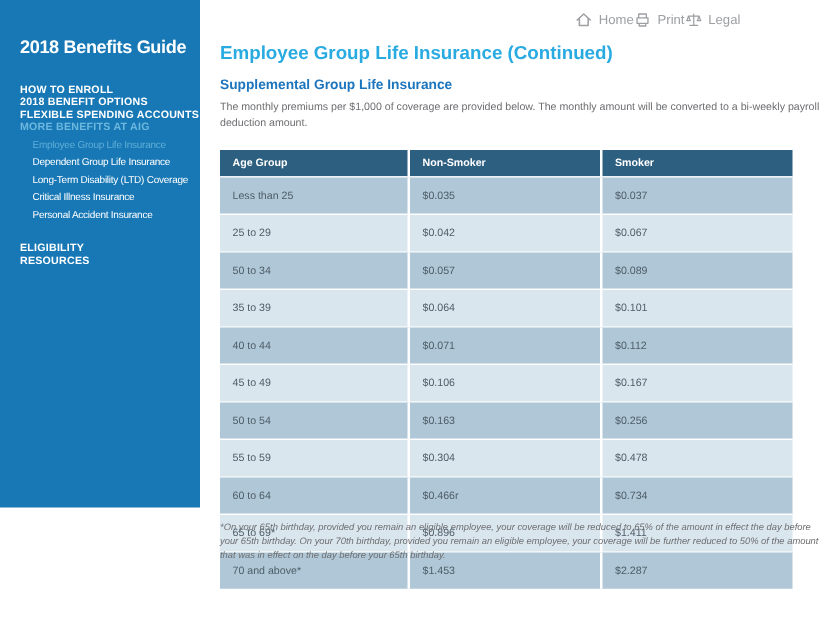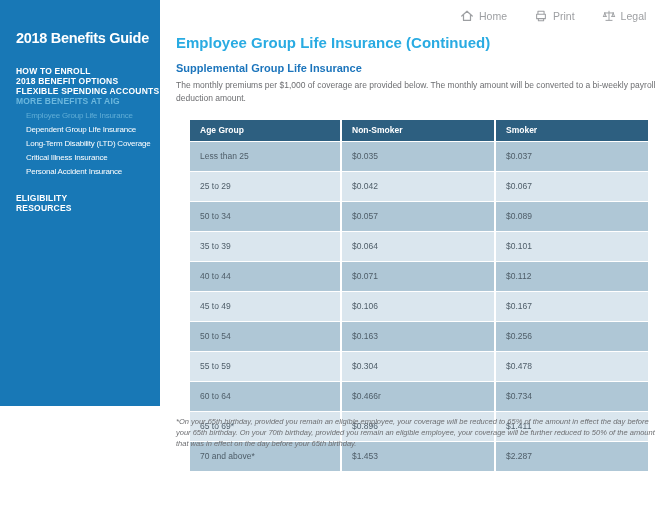--- a/index.html
+++ b/index.html
@@ -35,42 +35,42 @@
   .pager {
     position: absolute; left: 16px; top: 480px;
     display: flex; align-items: center; gap: 9px; color: #ffffff;
   }
   .pager-arrow { font-size: 9px; line-height: 12px; cursor: pointer; }
   .pager-num { font-size: 12px; font-weight: bold; }
 
   
   .topnav {
     position: absolute; top: 9px; left: 460px;
-    display: flex; gap: 27px; align-items: center;
+    display: flex; align-items: center;
     color: #9d9fa2;
   }
   .topnav-item { display: flex; align-items: center; gap: 5px; font-size: 10.5px; cursor: pointer; }
   .topnav-item svg { width: 14px; height: 14px; display: block; }
 
   
   .page-title {
     position: absolute; left: 176px; top: 34px;
     font-size: 15px; font-weight: bold; color: #29abe2;
   }
   .section-title {
     position: absolute; left: 176px; top: 62px;
     font-size: 11px; font-weight: bold; color: #1c75bc;
   }
   .intro {
     position: absolute; left: 176px; top: 79px; width: 484px;
     font-size: 8.5px; line-height: 1.5; color: #6d6e71;
   }
 
   .benefits-table {
-    position: absolute; left: 190px; top: 120px;
+    position: absolute; left: 176px; top: 120px;
     width: 458px; border-collapse: collapse; table-layout: fixed;
   }
   .benefits-table col.c1 { width: 151px; }
   .benefits-table col.c2 { width: 154px; }
   .benefits-table col.c3 { width: 153px; }
   .benefits-table th {
     background: #2d5f80; color: #ffffff;
     font-size: 8.5px; font-weight: bold; text-align: left;
     height: 21px; padding: 0 0 0 10px;
   }

